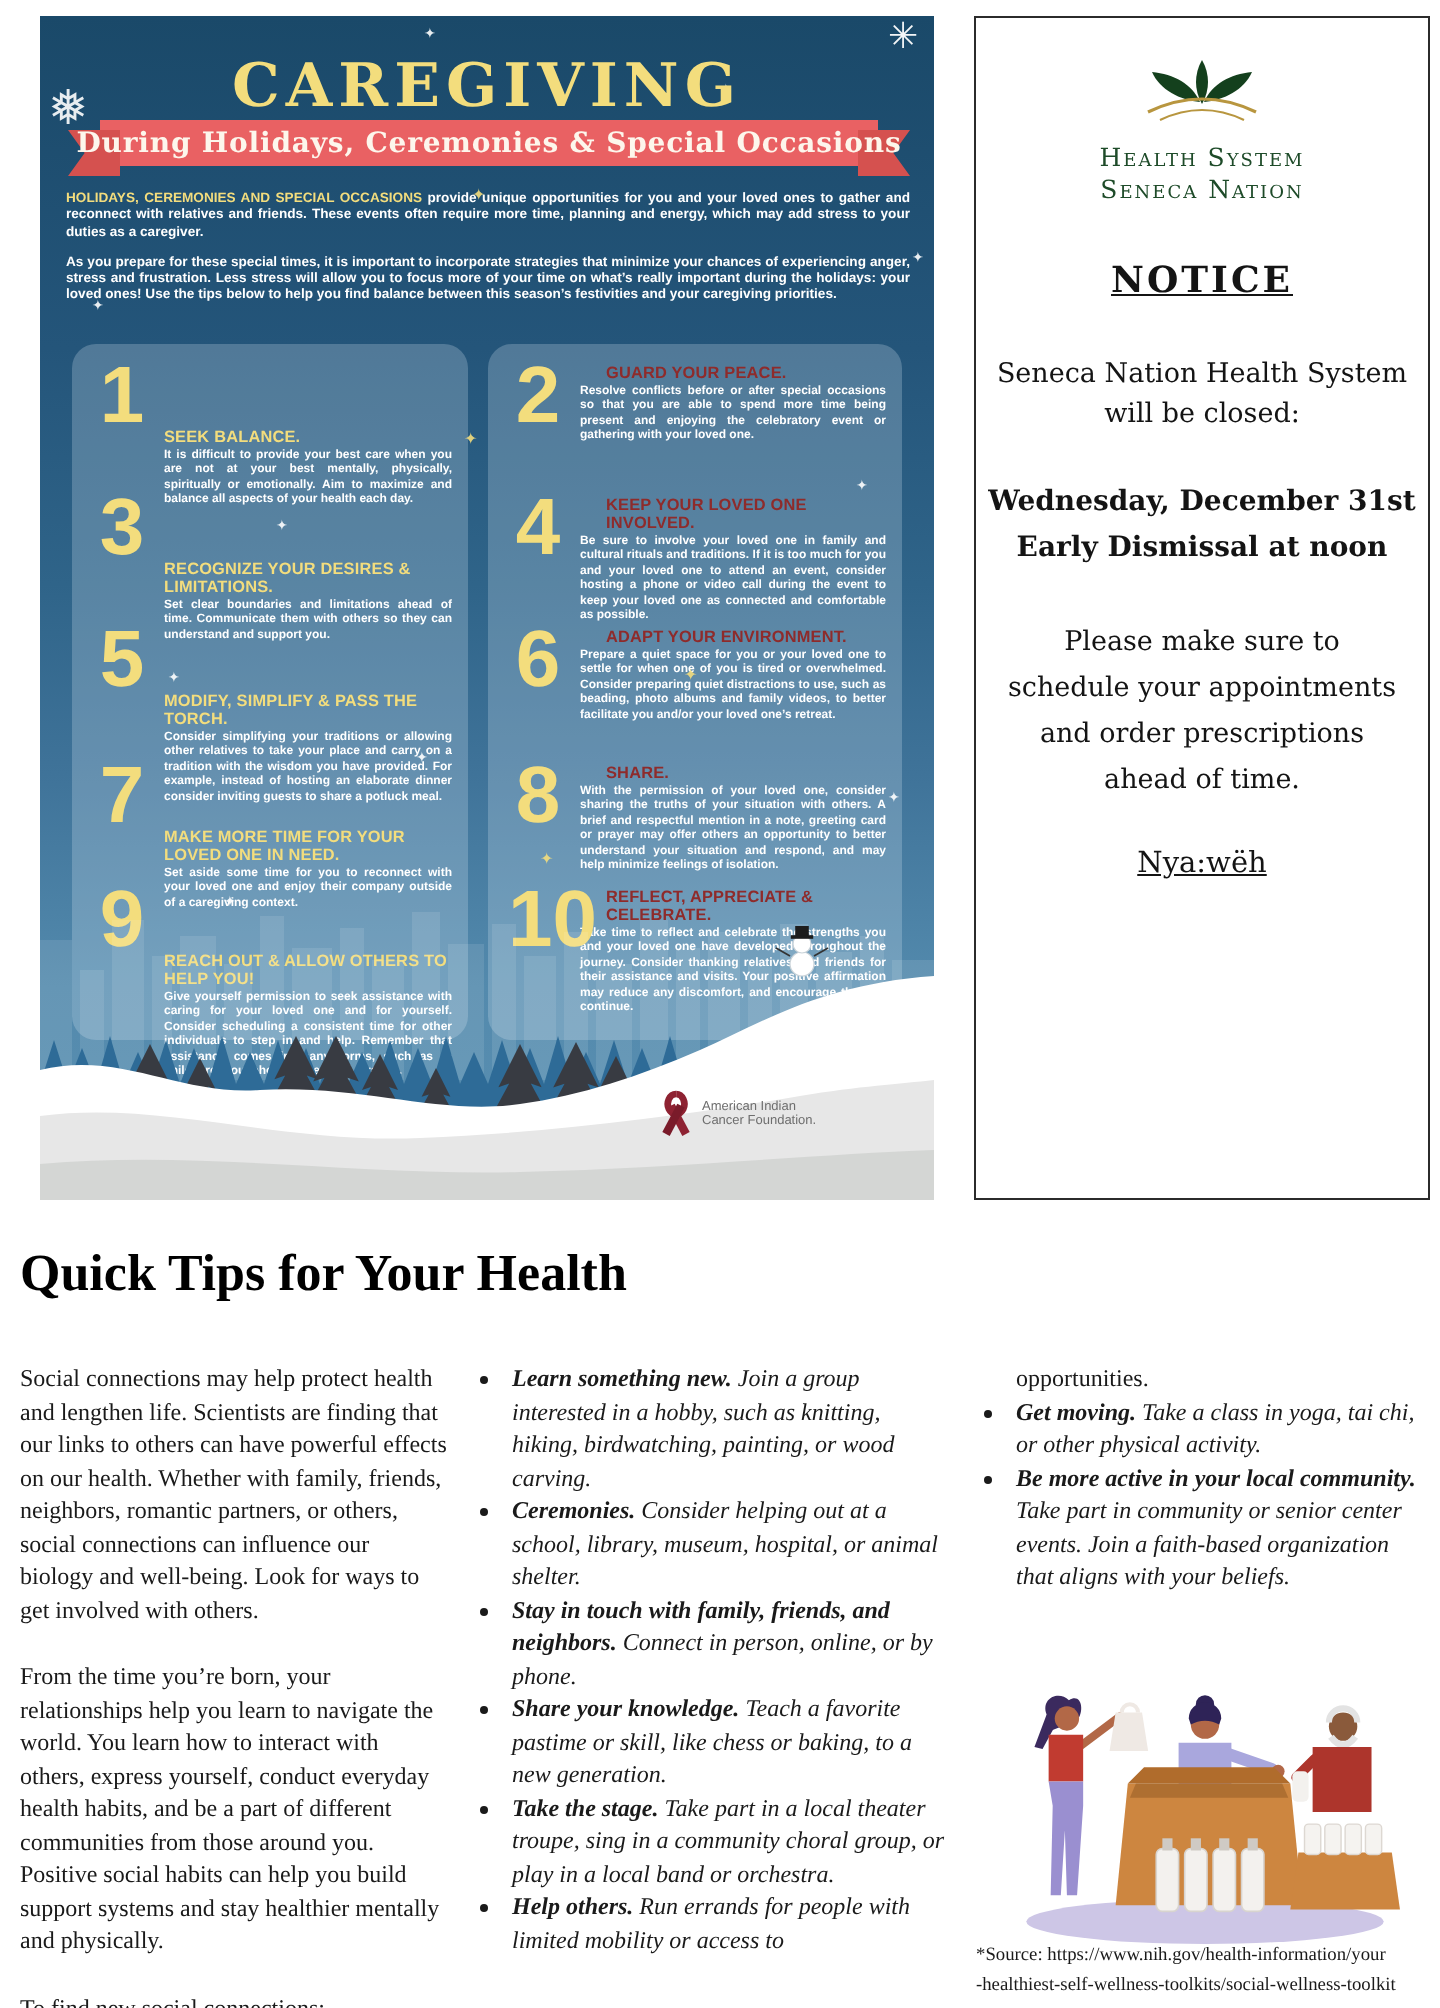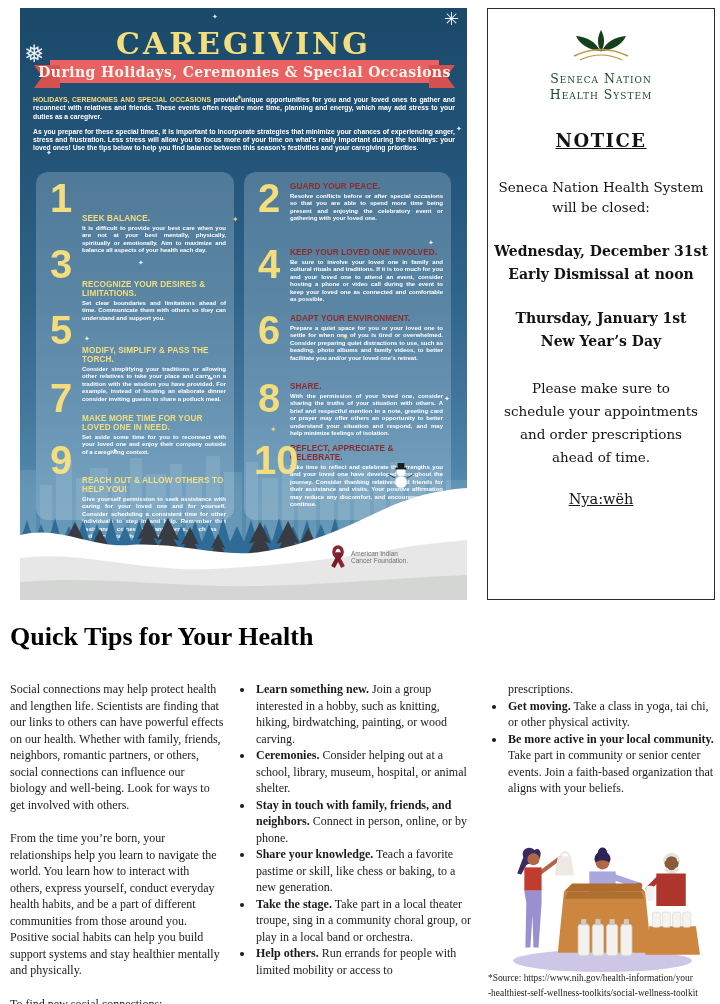--- a/index.html
+++ b/index.html
@@ -24,21 +24,21 @@
 
   .panel{position:absolute;top:164px;height:348px;background:rgba(214,233,242,0.25);border-radius:12px;z-index:2;}
   .panel.left{left:16px;width:198px;}
   .panel.right{left:224px;width:207px;}
   .tip{position:absolute;left:8px;right:8px;}
   .tip .num{position:absolute;left:2px;top:-4px;width:30px;text-align:center;
     font-weight:bold;font-size:40px;line-height:1;color:#f3dd7d;}
   .tip .tc{margin-left:38px;}
   .tip .th{font-size:8.2px;font-weight:bold;line-height:9px;margin-bottom:2px;letter-spacing:.1px;}
   .tip .th.ty{color:#f3dd7d;margin-top:32px;}
-  .tip .th.tm{color:#8e2b2b;}
+  .tip .th.tm{color:#8e2b2b;margin-left:13px;}
   .tip .tb{font-size:6px;line-height:7.4px;color:#ffffff;text-align:justify;font-weight:bold;}
   .r0{top:10px;} .r1{top:76px;} .r2{top:142px;} .r3{top:210px;} .r4{top:272px;}
 
   .scene{position:absolute;left:0;bottom:0;width:447px;height:170px;z-index:3;}
 
   .aicf{position:absolute;left:308px;top:536px;z-index:5;display:flex;align-items:center;gap:3px;}
   .aicf-text{font-size:6.5px;line-height:7.5px;color:#6e6e6e;}
 
   .st{position:absolute;z-index:4;color:#fff;opacity:.9;font-size:7px;line-height:1;font-family:"DejaVu Sans",sans-serif;}
   .st::before{content:"✦";}
@@ -62,21 +62,21 @@
 
   
   .q-heading{position:absolute;left:10px;top:622px;font-family:"Liberation Serif",serif;
     font-weight:bold;font-size:26px;color:#000;}
   .qcol{position:absolute;top:681px;font-family:"Liberation Serif",serif;font-size:12px;
     line-height:16.5px;color:#1a1a1a;}
   .qcol1{left:10px;width:214px;}
   .qcol2{left:236px;width:238px;}
   .qcol3{left:488px;width:228px;}
   .qcol p{margin:0 0 17px 0;}
-  .bullets{margin:0;padding-left:18px;list-style:disc;}
+  .bullets{margin:0;padding-left:18px;list-style:disc;font-style:italic;}
   .bullets li{margin:0;padding-left:2px;}
   .cont{padding-left:20px;margin:0;}
   .illustration{position:absolute;left:500px;top:843px;width:205px;height:132px;}
   .source{position:absolute;left:488px;top:971px;width:230px;font-family:"Liberation Serif",serif;
     font-size:9.4px;line-height:1.55;color:#1a1a1a;}
 </style>
 </head>
 <body>
 
 <div class="page">
@@ -258,32 +258,28 @@
 
   <div class="notice">
     <svg class="snhs-logo" width="92" height="36" viewBox="0 0 92 36">
       <path d="M46,1 C42,8 42,16 46,23 C50,16 50,8 46,1 Z" fill="#14401d"></path>
       <path d="M45,22 C35,21 25,16 21,7 C32,8 41,13 45,22 Z" fill="#14401d"></path>
       <path d="M47,22 C57,21 67,16 71,7 C60,8 51,13 47,22 Z" fill="#14401d"></path>
       <path d="M19,27 Q46,14 73,27" stroke="#b8963f" fill="none" stroke-width="1.6"></path>
       <path d="M25,31 Q46,21 67,31" stroke="#b8963f" fill="none" stroke-width="1.1"></path>
     </svg>
     <div class="snhs-org">
+      <div>Health System</div>
       <div>Seneca Nation</div>
-      <div>Health System</div>
     </div>
     <div class="notice-heading">NOTICE</div>
     <div class="notice-intro">Seneca Nation Health System will be closed:</div>
     <div class="closure">
       <div>Wednesday, December 31st</div>
       <div>Early Dismissal at noon</div>
-    </div>
-    <div class="closure">
-      <div>Thursday, January 1st</div>
-      <div>New Year’s Day</div>
     </div>
     <div class="notice-reminder">Please make sure to schedule your appointments and order prescriptions ahead of time.</div>
     <div class="notice-thanks">Nya:wëh</div>
   </div>
 
   <div class="q-heading">Quick Tips for Your Health</div>
 
   <div class="qcol qcol1">
     <p>Social connections may help protect health and lengthen life. Scientists are finding that our links to others can have powerful effects on our health. Whether with family, friends, neighbors, romantic partners, or others, social connections can influence our biology and well-being. Look for ways to get involved with others.</p>
     <p>From the time you’re born, your relationships help you learn to navigate the world. You learn how to interact with others, express yourself, conduct everyday health habits, and be a part of different communities from those around you. Positive social habits can help you build support systems and stay healthier mentally and physically.</p>
@@ -295,21 +291,21 @@
       <li><b>Learn something new.</b><span> Join a group interested in a hobby, such as knitting, hiking, birdwatching, painting, or wood carving.</span></li>
       <li><b>Ceremonies.</b><span> Consider helping out at a school, library, museum, hospital, or animal shelter.</span></li>
       <li><b>Stay in touch with family, friends, and neighbors.</b><span> Connect in person, online, or by phone.</span></li>
       <li><b>Share your knowledge.</b><span> Teach a favorite pastime or skill, like chess or baking, to a new generation.</span></li>
       <li><b>Take the stage.</b><span> Take part in a local theater troupe, sing in a community choral group, or play in a local band or orchestra.</span></li>
       <li><b>Help others.</b><span> Run errands for people with limited mobility or access to</span></li>
     </ul>
   </div>
 
   <div class="qcol qcol3">
-    <p class="cont" style="margin-bottom:0;">prescriptions.</p>
+    <p class="cont" style="margin-bottom:0;">opportunities.</p>
     <ul class="bullets">
       <li><b>Get moving.</b><span> Take a class in yoga, tai chi, or other physical activity.</span></li>
       <li><b>Be more active in your local community.</b><span> Take part in community or senior center events. Join a faith-based organization that aligns with your beliefs.</span></li>
     </ul>
   </div>
 
   <svg class="illustration" viewBox="0 0 200 130">
     <ellipse cx="100" cy="116" rx="88" ry="11" fill="#cdc6e6"></ellipse>
 
     <path d="M22,14 C19,6 28,2 33,7 C39,3 41,12 37,17 L24,22 Z" fill="#3b2a5e"></path>

